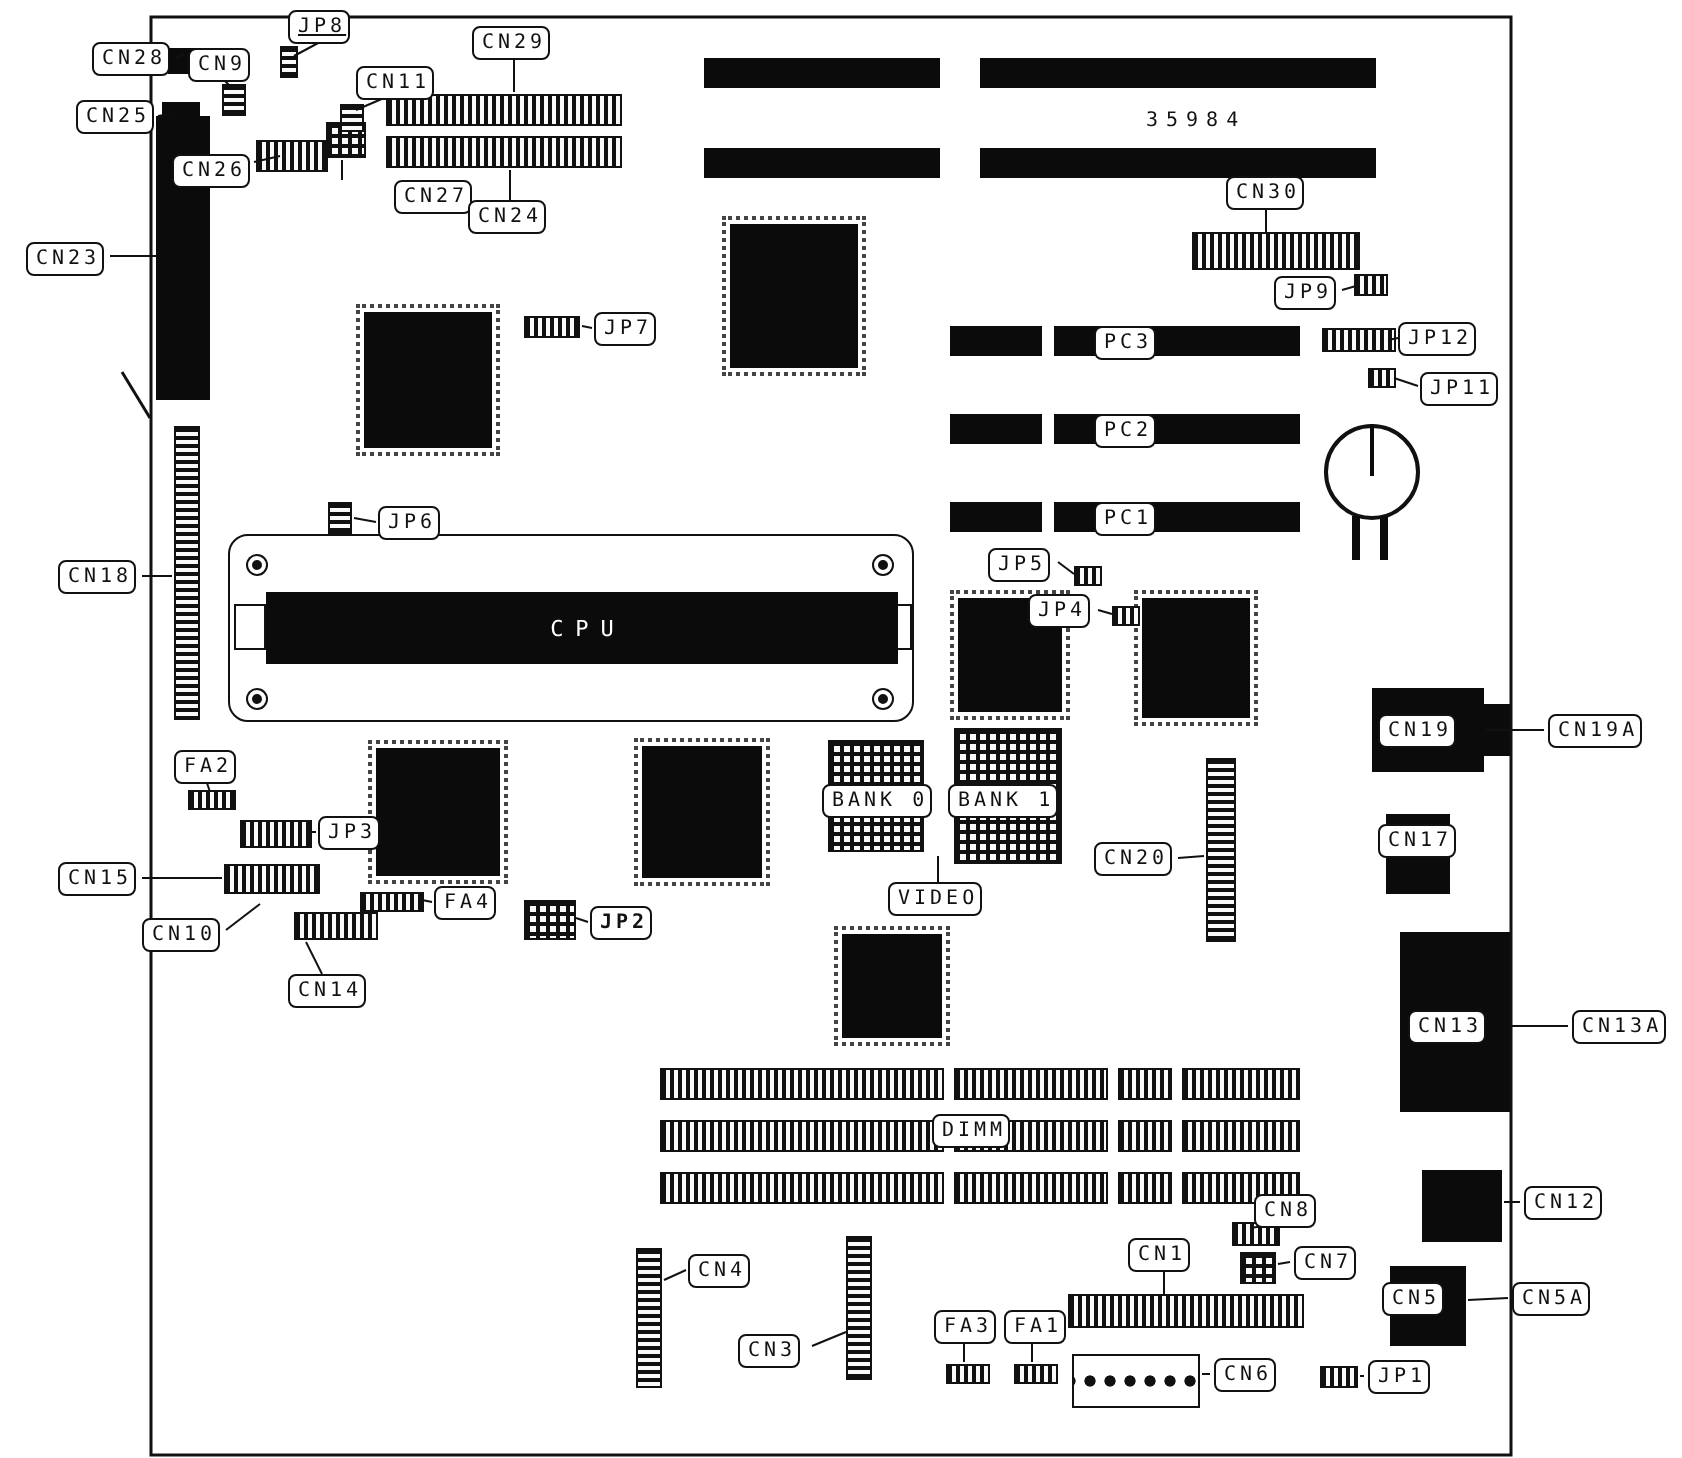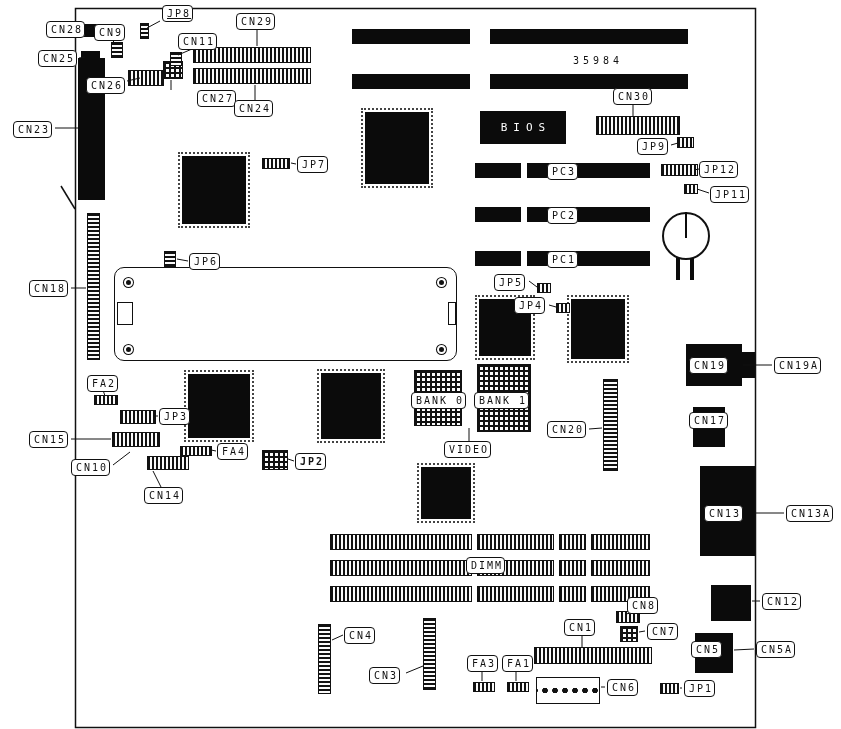--- a/index.html
+++ b/index.html
@@ -84,23 +84,20 @@
     <div class="comp comp-black" style="left: 527px; top: 207px; width: 123px; height: 15px;"></div>
     <div class="comp comp-black" style="left: 475px; top: 251px; width: 46px; height: 15px;"></div>
     <div class="comp comp-black" style="left: 527px; top: 251px; width: 123px; height: 15px;"></div>
     <div class="comp comp-chip" style="left: 365px; top: 112px; width: 64px; height: 72px;"></div>
     <div class="comp comp-chip" style="left: 182px; top: 156px; width: 64px; height: 68px;"></div>
     <div class="comp comp-chip" style="left: 188px; top: 374px; width: 62px; height: 64px;"></div>
     <div class="comp comp-chip" style="left: 321px; top: 373px; width: 60px; height: 66px;"></div>
     <div class="comp comp-chip" style="left: 479px; top: 299px; width: 52px; height: 57px;"></div>
     <div class="comp comp-chip" style="left: 571px; top: 299px; width: 54px; height: 60px;"></div>
     <div class="comp comp-chip" style="left: 421px; top: 467px; width: 50px; height: 52px;"></div>
-    <div class="comp comp-black" style="left: 480px; top: 111px; width: 86px; height: 33px;">
-      <span class="comp-text">BIOS</span>
-    </div>
     <div class="comp comp-black" style="left: 78px; top: 58px; width: 27px; height: 142px;"></div>
     <div class="comp comp-hatch-v" style="left: 87px; top: 213px; width: 13px; height: 147px;"></div>
     <div class="comp comp-hatch-h" style="left: 193px; top: 47px; width: 118px; height: 16px;"></div>
     <div class="comp comp-hatch-h" style="left: 193px; top: 68px; width: 118px; height: 16px;"></div>
     <div class="comp comp-hatch-h" style="left: 596px; top: 116px; width: 84px; height: 19px;"></div>
     <div class="comp comp-black" style="left: 84px; top: 24px; width: 14px; height: 13px;"></div>
     <div class="comp comp-hatch-v" style="left: 140px; top: 23px; width: 9px; height: 16px;"></div>
     <div class="comp comp-hatch-v" style="left: 111px; top: 42px; width: 12px; height: 16px;"></div>
     <div class="comp comp-black" style="left: 81px; top: 51px; width: 19px; height: 11px;"></div>
     <div class="comp comp-hatch-h" style="left: 128px; top: 70px; width: 36px; height: 16px;"></div>
@@ -149,26 +146,29 @@
     <div class="comp comp-black" style="left: 700px; top: 466px; width: 55px; height: 90px;"></div>
     <div class="comp comp-black" style="left: 711px; top: 585px; width: 40px; height: 36px;"></div>
     <div class="comp comp-black" style="left: 695px; top: 633px; width: 38px; height: 40px;"></div>
     <div class="comp comp-circle" style="left: 662px; top: 212px; width: 48px; height: 48px;"></div>
     <div class="comp comp-black" style="left: 685px; top: 212px; width: 2px; height: 26px;"></div>
     <div class="comp comp-black" style="left: 676px; top: 258px; width: 4px; height: 22px;"></div>
     <div class="comp comp-black" style="left: 690px; top: 258px; width: 4px; height: 22px;"></div>
     <div class="comp comp-outline" style="left: 114px; top: 267px; width: 343px; height: 94px;"></div>
     <div class="comp comp-outline2" style="left: 117px; top: 302px; width: 16px; height: 23px;"></div>
     <div class="comp comp-outline2" style="left: 448px; top: 302px; width: 8px; height: 23px;"></div>
+    <div class="comp comp-black" style="left: 133px; top: 296px; width: 316px; height: 36px;">
+      <span class="comp-text">CPU</span>
+    </div>
     <div class="comp comp-hole" style="left: 124px; top: 278px; width: 9px; height: 9px;"></div>
     <div class="comp comp-hole" style="left: 437px; top: 278px; width: 9px; height: 9px;"></div>
     <div class="comp comp-hole" style="left: 124px; top: 345px; width: 9px; height: 9px;"></div>
     <div class="comp comp-hole" style="left: 437px; top: 345px; width: 9px; height: 9px;"></div>
     <div class="dlabel" style="left: 46px; top: 21px;">CN28</div>
-    <div class="dlabel" style="left: 162px; top: 5px; text-decoration: underline;">JP8</div>
+    <div class="dlabel" style="left: 144px; top: 5px; text-decoration: underline;">JP8</div>
     <div class="dlabel" style="left: 94px; top: 24px;">CN9</div>
     <div class="dlabel" style="left: 236px; top: 13px;">CN29</div>
     <div class="dlabel" style="left: 178px; top: 33px;">CN11</div>
     <div class="dlabel" style="left: 38px; top: 50px;">CN25</div>
     <div class="dlabel" style="left: 86px; top: 77px;">CN26</div>
     <div class="dlabel" style="left: 153px; top: 90px; margin-left: 44px;">CN27</div>
     <div class="dlabel" style="left: 234px; top: 100px;">CN24</div>
     <div class="dlabel" style="left: 13px; top: 121px;">CN23</div>
     <div class="dlabel" style="left: 613px; top: 88px;">CN30</div>
     <div class="dlabel" style="left: 637px; top: 138px;">JP9</div>

